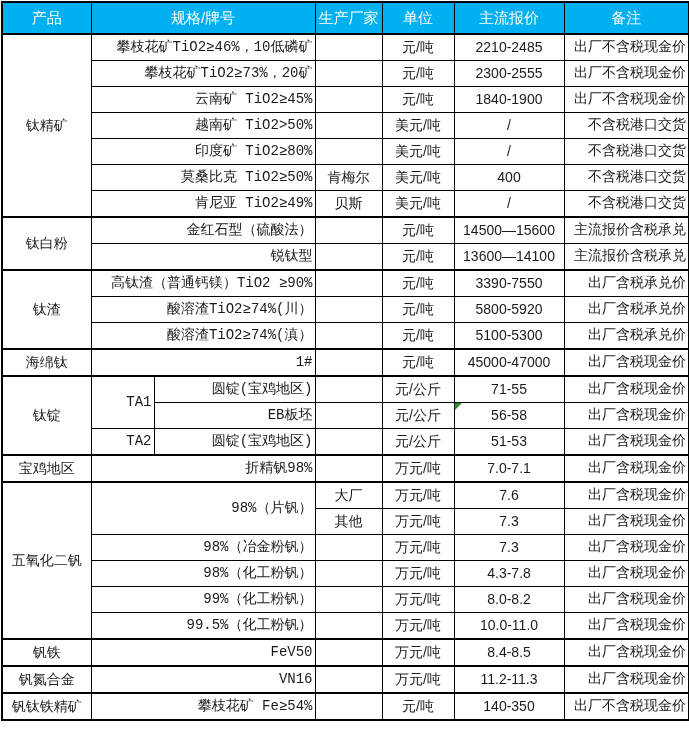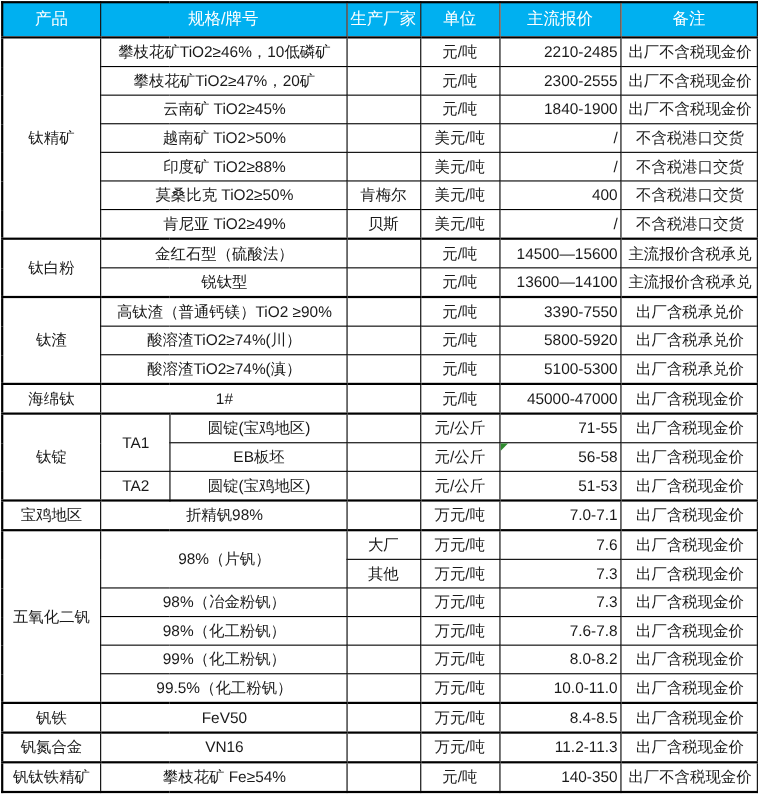--- a/index.html
+++ b/index.html
@@ -35,22 +35,22 @@
     color:var(--header-text);
     font-weight:normal;
     height:30px;
     font-size:15px;
     text-align:center;
     border-bottom:2px solid var(--grid);
   }
   td{height:25px;}
   tr.gs td{border-top:2px solid var(--grid);}
   .c-center{text-align:center;}
-  .c-left{text-align:center;padding-left:4px;}
-  td.price-cell{position:relative;text-align:right;}
+  .c-left{text-align:right;padding-left:4px;font-family:Liberation Mono, monospace;}
+  td.price-cell{position:relative;text-align:center;}
   .corner-marker{
     position:absolute;top:0;left:0;
     width:0;height:0;
     border-top:7px solid var(--marker);
     border-right:7px solid transparent;
     display:block;
   }
 </style>
 </head>
 <body>
@@ -79,42 +79,42 @@
 
     <tr class="gs">
       <td class="c-center" rowspan="7">钛精矿</td>
       <td class="c-left" colspan="2">攀枝花矿TiO2≥46%，10低磷矿</td>
       <td class="c-center"></td>
       <td class="c-center">元/吨</td>
       <td class="price-cell">2210-2485</td>
       <td class="c-left">出厂不含税现金价</td>
     </tr>
     <tr>
-      <td class="c-left" colspan="2">攀枝花矿TiO2≥47%，20矿</td>
+      <td class="c-left" colspan="2">攀枝花矿TiO2≥73%，20矿</td>
       <td class="c-center"></td>
       <td class="c-center">元/吨</td>
       <td class="price-cell">2300-2555</td>
       <td class="c-left">出厂不含税现金价</td>
     </tr>
     <tr>
       <td class="c-left" colspan="2">云南矿 TiO2≥45%</td>
       <td class="c-center"></td>
       <td class="c-center">元/吨</td>
       <td class="price-cell">1840-1900</td>
       <td class="c-left">出厂不含税现金价</td>
     </tr>
     <tr>
       <td class="c-left" colspan="2">越南矿 TiO2&gt;50%</td>
       <td class="c-center"></td>
       <td class="c-center">美元/吨</td>
       <td class="price-cell">/</td>
       <td class="c-left">不含税港口交货</td>
     </tr>
     <tr>
-      <td class="c-left" colspan="2">印度矿 TiO2≥88%</td>
+      <td class="c-left" colspan="2">印度矿 TiO2≥80%</td>
       <td class="c-center"></td>
       <td class="c-center">美元/吨</td>
       <td class="price-cell">/</td>
       <td class="c-left">不含税港口交货</td>
     </tr>
     <tr>
       <td class="c-left" colspan="2">莫桑比克 TiO2≥50%</td>
       <td class="c-center">肯梅尔</td>
       <td class="c-center">美元/吨</td>
       <td class="price-cell">400</td>
@@ -228,21 +228,21 @@
       <td class="c-left" colspan="2">98%（冶金粉钒）</td>
       <td class="c-center"></td>
       <td class="c-center">万元/吨</td>
       <td class="price-cell">7.3</td>
       <td class="c-left">出厂含税现金价</td>
     </tr>
     <tr>
       <td class="c-left" colspan="2">98%（化工粉钒）</td>
       <td class="c-center"></td>
       <td class="c-center">万元/吨</td>
-      <td class="price-cell">7.6-7.8</td>
+      <td class="price-cell">4.3-7.8</td>
       <td class="c-left">出厂含税现金价</td>
     </tr>
     <tr>
       <td class="c-left" colspan="2">99%（化工粉钒）</td>
       <td class="c-center"></td>
       <td class="c-center">万元/吨</td>
       <td class="price-cell">8.0-8.2</td>
       <td class="c-left">出厂含税现金价</td>
     </tr>
     <tr>

